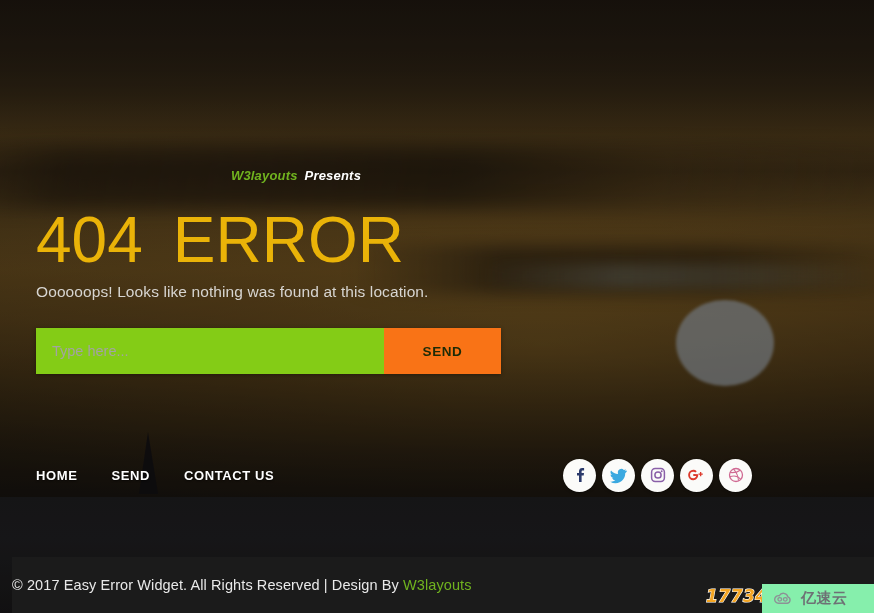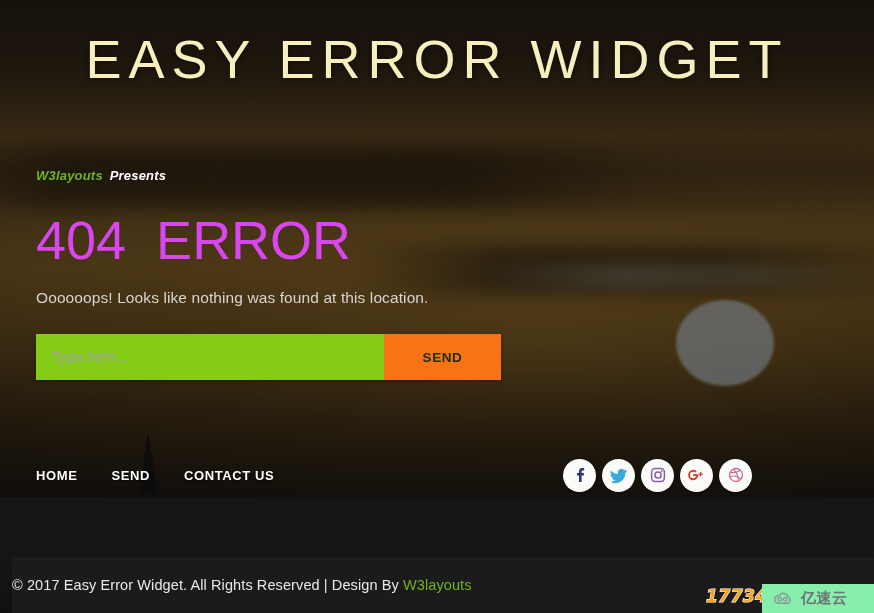--- a/index.html
+++ b/index.html
@@ -151,40 +151,41 @@
     top: 168px;
     width: 520px;
   }
   .presents-line {
     font-size: 13px;
     font-style: italic;
     font-weight: bold;
     letter-spacing: 0.2px;
     margin-bottom: 16px;
     white-space: nowrap;
+    text-align: center;
   }
   .presents-brand { color: #70b31f; }
   .presents-word  { color: #ffffff; padding-left: 3px; }
 
   .error-heading {
-    color: #d946ef;
-    font-size: 54px;
+    color: #eab308;
+    font-size: 64px;
     font-weight: 300;
     line-height: 82px;
     letter-spacing: 0px;
     white-space: nowrap;
     font-family: "Liberation Sans", sans-serif;
   }
   .error-heading .err-word { padding-left: 30px; }
 
   .error-sub {
     color: #d7d5d1;
     font-size: 15.5px;
     font-weight: 400;
-    margin-top: 8px;
+    margin-top: 2px;
     letter-spacing: 0.1px;
     white-space: nowrap;
   }
 
   
   .search-form {
     margin-top: 27px;
     display: flex;
     width: 465px;
     height: 46px;
@@ -325,21 +326,20 @@
     <div class="cloud-band-b"></div>
     <div class="cloud-band-c"></div>
     <div class="sun-disc"></div>
     <div class="sea"></div>
     <div class="sailboat">
       <div class="sail"></div>
     </div>
     <div class="photo-dim"></div>
   </div>
 
-  <h1 class="site-title">EASY ERROR WIDGET</h1>
 
   <div class="content">
 
     <div class="presents-line">
       <span class="presents-brand">W3layouts</span>
       <span class="presents-word">Presents</span>
     </div>
 
     <div class="error-heading">
       <span>404</span><span class="err-word">ERROR</span>

